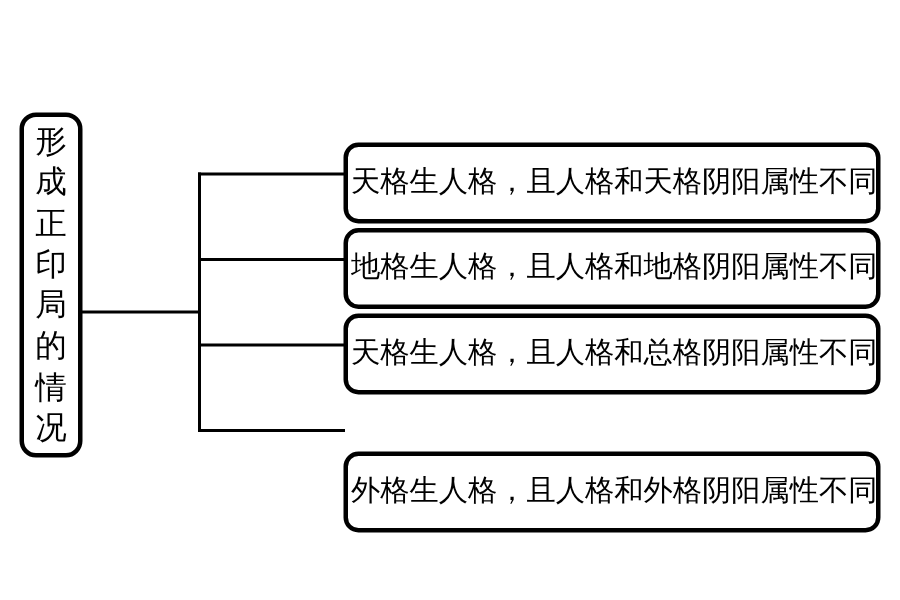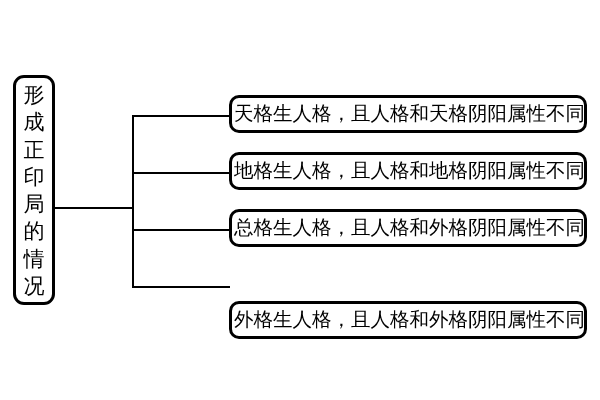--- a/index.html
+++ b/index.html
@@ -31,21 +31,21 @@
     align-items: center;
     justify-content: space-evenly;
     font-size: 21px;
     line-height: 1;
     z-index: 2;
   }
   .leaf-box {
     position: absolute;
     left: 229px;
     width: 358px;
-    height: 38px;
+    height: 54px;
     box-sizing: border-box;
     border: 3px solid #000000;
     border-radius: 10px;
     background: #ffffff;
     display: flex;
     align-items: center;
     font-size: 19.5px;
     line-height: 1;
     white-space: nowrap;
     padding-left: 2px;
@@ -90,19 +90,19 @@
   <div class="line branch-3"></div>
   <div class="line branch-4"></div>
 
   <div class="leaf-box leaf-1">
     <span>天格生人格，且人格和天格阴阳属性不同</span>
   </div>
   <div class="leaf-box leaf-2">
     <span>地格生人格，且人格和地格阴阳属性不同</span>
   </div>
   <div class="leaf-box leaf-3">
-    <span>总格生人格，且人格和外格阴阳属性不同</span>
+    <span>天格生人格，且人格和总格阴阳属性不同</span>
   </div>
   <div class="leaf-box leaf-4">
     <span>外格生人格，且人格和外格阴阳属性不同</span>
   </div>
 
 </div>
 
 </body></html>

